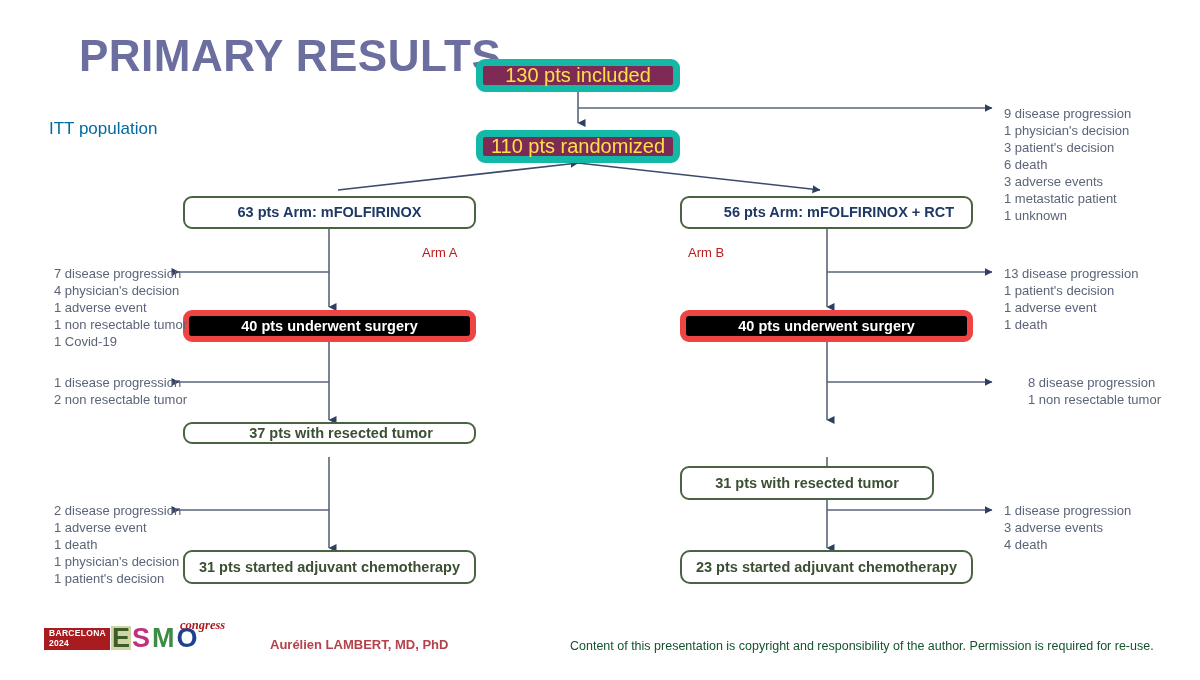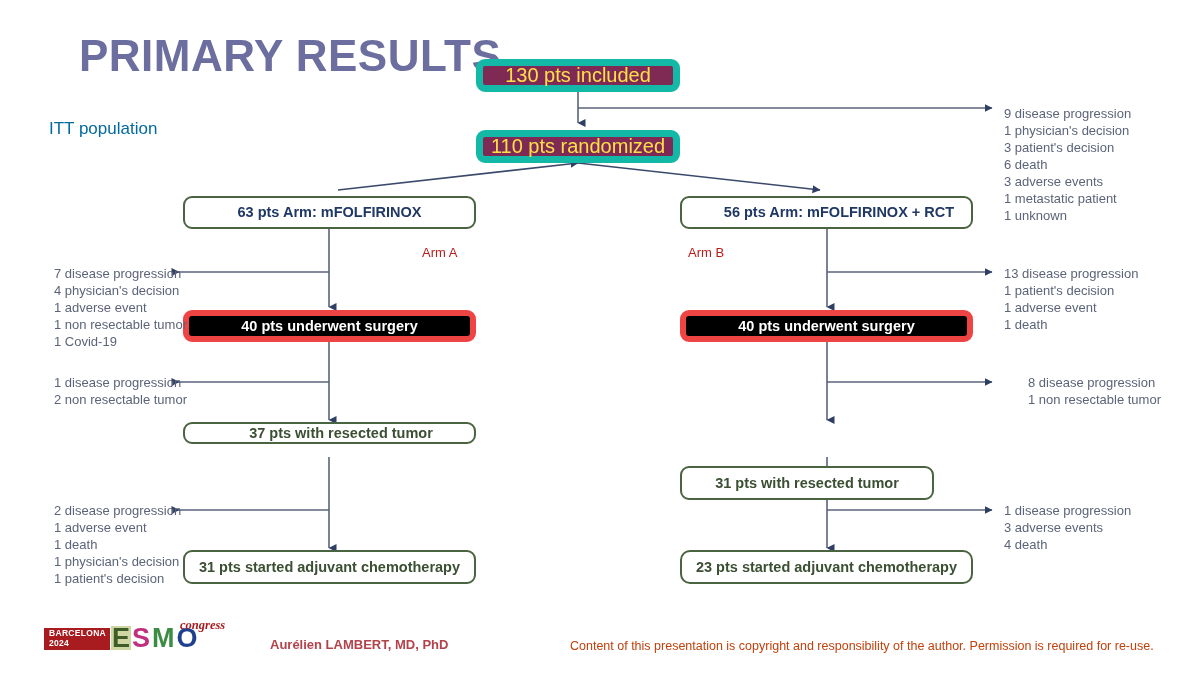--- a/index.html
+++ b/index.html
@@ -98,21 +98,21 @@
     font-family:"Liberation Serif", serif;
     font-style:italic;
   }
   .author{
     position:absolute;left:270px;top:637px;
     font-size:13px;font-weight:bold;color:#b3424a;
     white-space:nowrap;
   }
   .copyright{
     position:absolute;left:570px;top:639px;
-    font-size:12.5px;color:#c2410c;white-space:nowrap;
+    font-size:12.5px;color:#14532d;white-space:nowrap;
   }
 </style>
 </head>
 <body>
 
 <div id="stage">
 
   <svg id="wires" viewBox="0 0 1200 680">
     <defs>
       <marker id="arrowDown" markerWidth="9" markerHeight="9" refX="4.5" refY="7.5" orient="auto" markerUnits="userSpaceOnUse">

